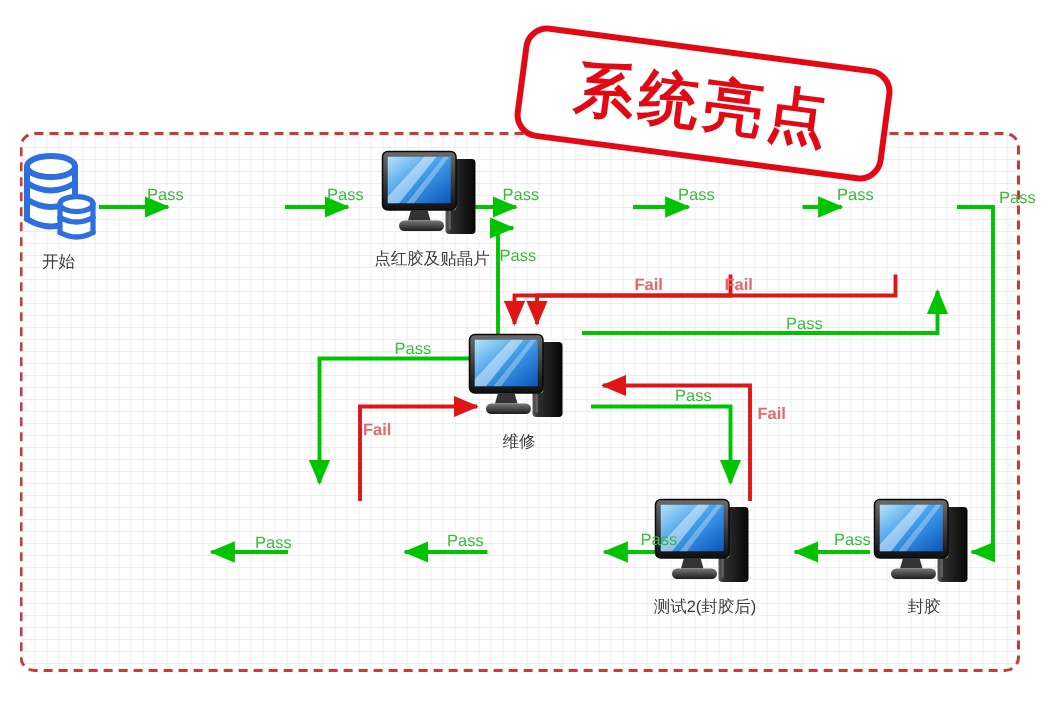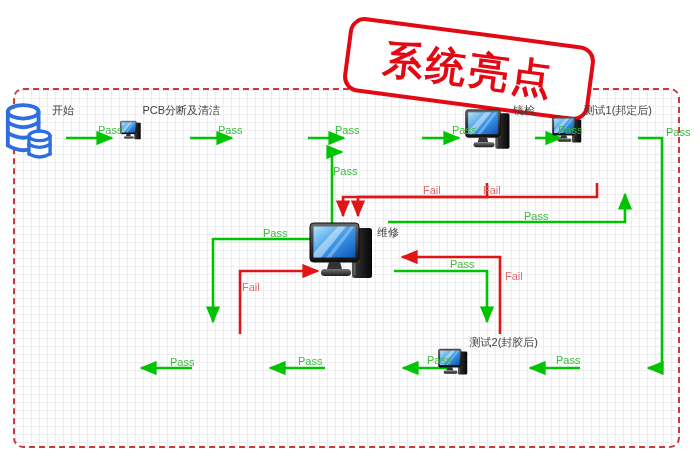--- a/index.html
+++ b/index.html
@@ -10,25 +10,25 @@
          background-color:#fff;
          background-image:linear-gradient(to right,#ececf1 1px,transparent 1px),
                           linear-gradient(to bottom,#ececf1 1px,transparent 1px);
          background-size:8px 8px;}
   .stamp{position:absolute;left:345px;top:31px;width:240px;height:68px;
          border:4px solid #e30914;border-radius:16px;background:#fff;
          transform:rotate(7.5deg);display:flex;align-items:center;justify-content:center;
          z-index:2;}
   .stamp span{font-size:40px;font-weight:bold;color:#e30914;letter-spacing:3px;white-space:nowrap;}
   .edges{position:absolute;left:0;top:0;z-index:3;pointer-events:none;}
-  .node{position:absolute;display:flex;flex-direction:row;align-items:flex-start;z-index:4;}
+  .node{position:absolute;display:flex;flex-direction:column;align-items:center;z-index:4;}
   .node .lbl{font-size:11px;color:#3d3d3d;margin-top:3px;white-space:nowrap;}
   .elabel{position:absolute;font-size:11px;z-index:5;white-space:nowrap;padding-left:20px;}
   .pass{color:#3cbb3c;}
-  .fail{color:#e36a6a;}
+  .fail{color:#e36a6a;font-weight:bold;}
 </style>
 </head>
 <body>
 
 <svg width="0" height="0" style="position:absolute" aria-hidden="true">
   <defs>
     <linearGradient id="scr" x1="0" y1="0" x2="1" y2="1">
       <stop offset="0" stop-color="#b3e3fa"></stop>
         <stop offset=".5" stop-color="#3d9ae8"></stop>
         <stop offset="1" stop-color="#0c55b8"></stop>
@@ -125,49 +125,43 @@
       <polyline points="500,334 500,257 402,257" marker-end="url(#ar)"></polyline>
     </g>
   </svg>
 
   <div class="node" style="left:4px;top:100px;width:70px">
     <svg width="50" height="64" viewBox="0 0 50 64">
         <use href="#db-def"></use>
       </svg>
     <div class="lbl">开始</div>
   </div>
-  <div class="node" style="left:120px;top:100px;width:100px">
+  <div class="node" style="left:238px;top:100px;width:100px">
     <svg width="68" height="62" viewBox="0 0 68 62">
         <use href="#pc-icon"></use>
       </svg>
-    <div class="lbl">PCB分断及清洁</div>
+    <div class="lbl">点红胶及贴晶片</div>
   </div>
-  <div class="node" style="left:465px;top:100px;width:70px">
-    <svg width="68" height="62" viewBox="0 0 68 62">
-        <use href="#pc-icon"></use>
-      </svg>
-    <div class="lbl">镜检</div>
-  </div>
-  <div class="node" style="left:552px;top:100px;width:100px">
-    <svg width="68" height="62" viewBox="0 0 68 62">
-        <use href="#pc-icon"></use>
-      </svg>
-    <div class="lbl">测试1(邦定后)</div>
-  </div>
-  <div class="node" style="left:309px;top:222px;width:100px">
+  <div class="node" style="left:296px;top:222px;width:100px">
     <svg width="68" height="62" viewBox="0 0 68 62">
         <use href="#pc-icon"></use>
       </svg>
     <div class="lbl">维修</div>
   </div>
-  <div class="node" style="left:438px;top:332px;width:100px">
+  <div class="node" style="left:420px;top:332px;width:100px">
     <svg width="68" height="62" viewBox="0 0 68 62">
         <use href="#pc-icon"></use>
       </svg>
     <div class="lbl">测试2(封胶后)</div>
+  </div>
+  <div class="node" style="left:566px;top:332px;width:100px">
+    <svg width="68" height="62" viewBox="0 0 68 62">
+        <use href="#pc-icon"></use>
+      </svg>
+    <div class="lbl">封胶</div>
   </div>
 
   <span class="elabel pass" style="left:78px;top:124px">Pass</span>
   <span class="elabel pass" style="left:198px;top:124px">Pass</span>
   <span class="elabel pass" style="left:315px;top:124px">Pass</span>
   <span class="elabel pass" style="left:432px;top:124px">Pass</span>
   <span class="elabel pass" style="left:538px;top:124px">Pass</span>
   <span class="elabel pass" style="left:646px;top:126px">Pass</span>
   <span class="elabel pass" style="left:536px;top:354px">Pass</span>
   <span class="elabel pass" style="left:407px;top:354px">Pass</span>

